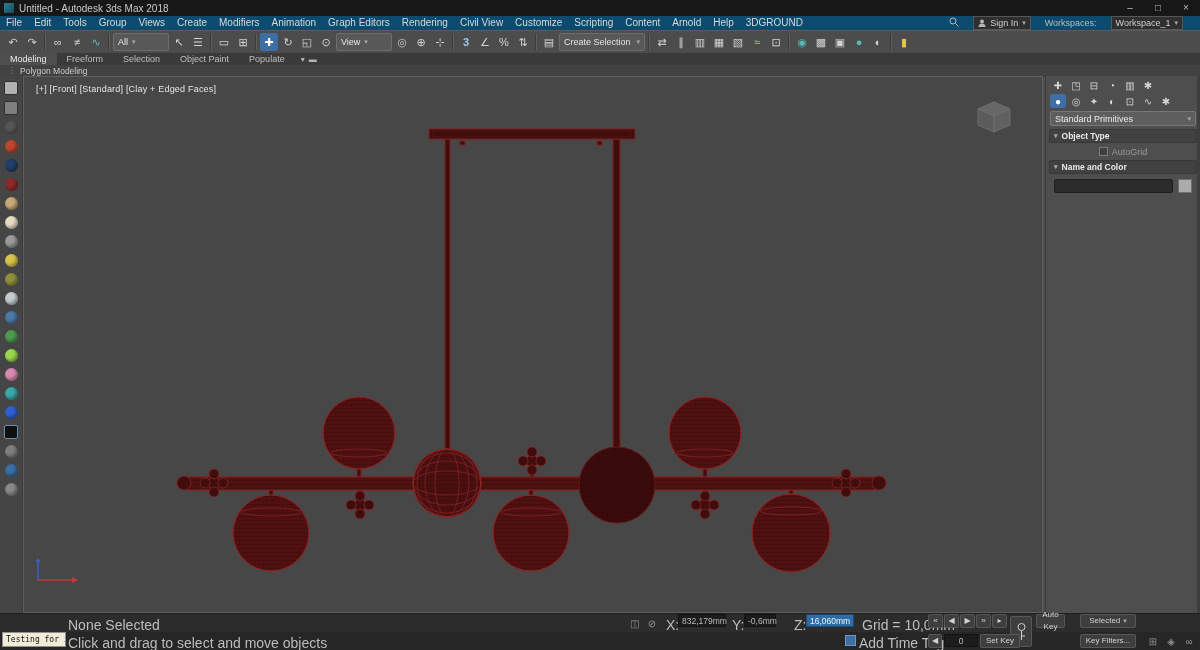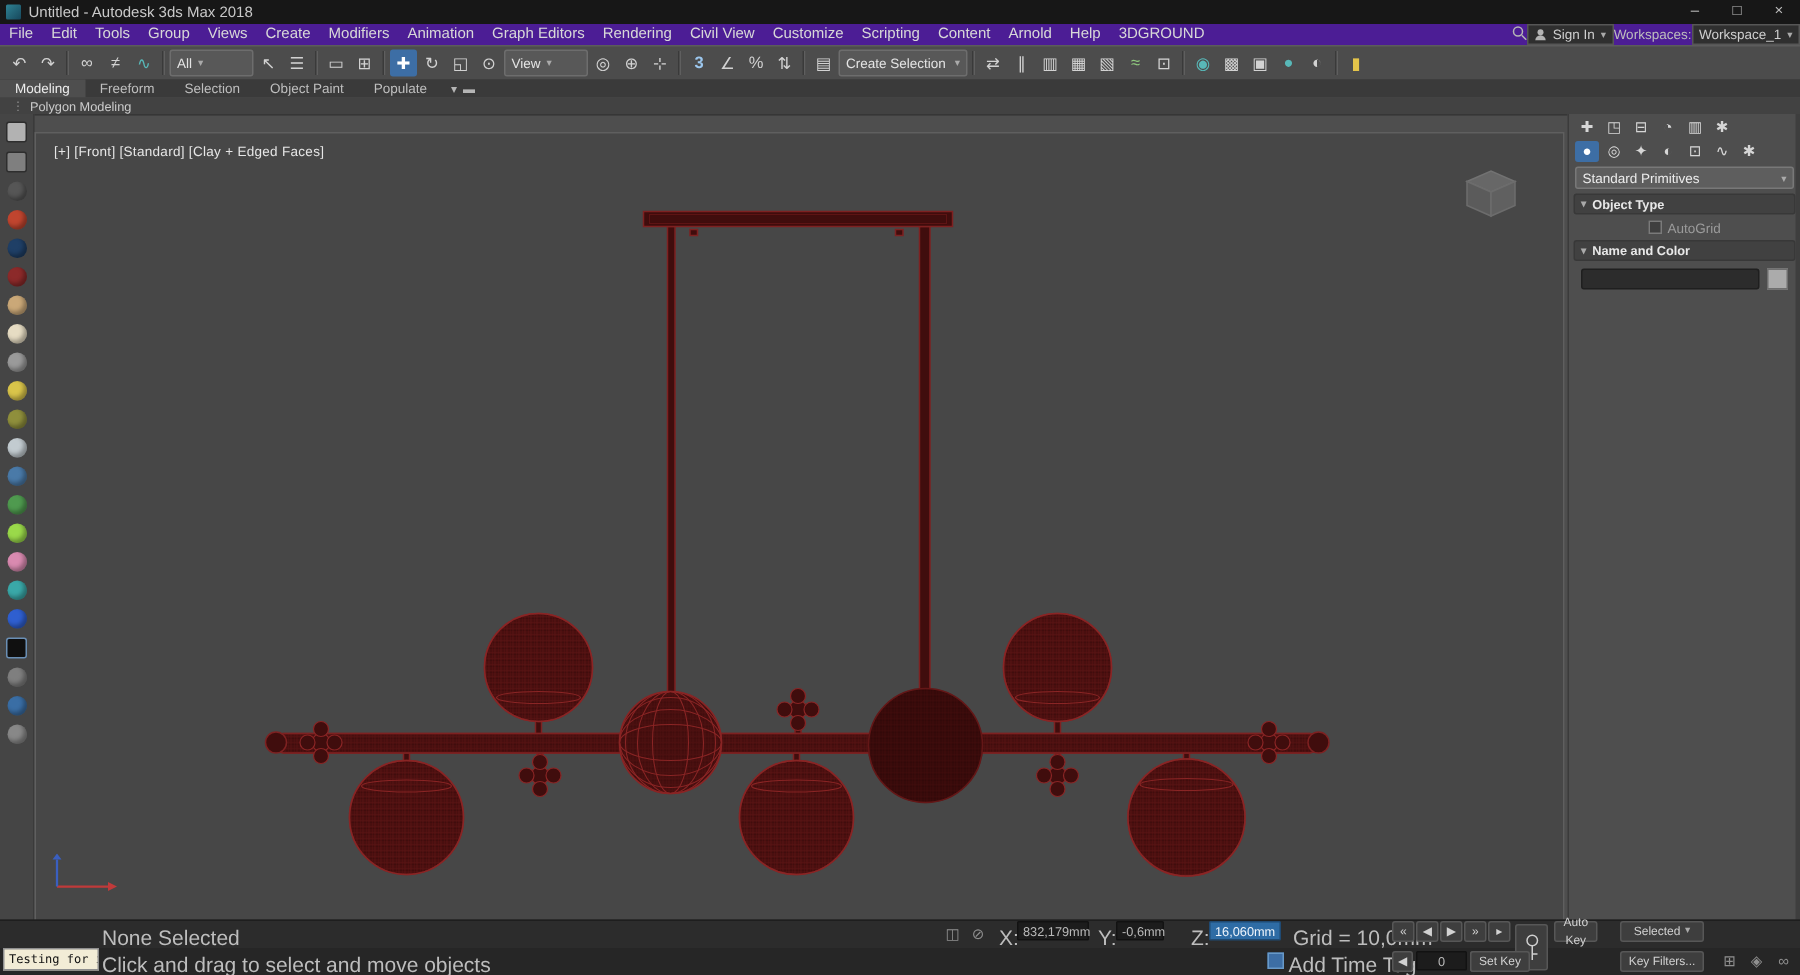--- a/index.html
+++ b/index.html
@@ -4,23 +4,23 @@
 <style>
   html,body{margin:0;padding:0;}
   body{width:1200px;height:650px;position:relative;overflow:hidden;background:#4e4e4e;
        font-family:"Liberation Sans",sans-serif;color:#d0d0d0;-webkit-font-smoothing:antialiased;}
   
   .titlebar{position:absolute;top:0;left:0;right:0;height:16px;background:#171717;display:flex;align-items:center;font-size:10px;color:#c9c9c9;}
   .app-logo{width:10px;height:10px;margin:0 5px 0 4px;background:linear-gradient(135deg,#2f8294,#17485c);border-radius:1px;}
   .win-controls{margin-left:auto;display:flex;height:16px;}
   .win-btn{width:28px;text-align:center;line-height:15px;font-size:10px;color:#bdbdbd;}
   
-  .menubar{position:absolute;top:16px;left:0;right:0;height:14px;background:#4c1d95;display:flex;align-items:center;font-size:10px;border-bottom:1px solid #2e2e2e;text-align:right;}
+  .menubar{position:absolute;top:16px;left:0;right:0;height:14px;background:#0c4a6e;display:flex;align-items:center;font-size:10px;border-bottom:1px solid #2e2e2e;text-align:right;}
   .menu-item{padding:0 6px;line-height:14px;color:#d8d8d8;white-space:nowrap;}
-  .menu-right{margin-left:auto;display:flex;align-items:center;gap:0;padding-right:0;font-size:9px;}
+  .menu-right{margin-left:auto;display:flex;align-items:center;gap:14px;padding-right:17px;font-size:9px;}
   .pillbox{display:flex;align-items:center;gap:4px;border:1px solid #565656;background:#2f2f2f;height:12px;padding:0 4px;color:#cfcfcf;}
   .caret{font-size:7px;color:#aaa;}
   
   .toolbar{position:absolute;top:30px;left:0;right:0;height:22px;background:#4c4c4c;border-top:1px solid #5c5c5c;border-bottom:1px solid #393939;display:flex;align-items:center;padding-left:4px;gap:1px;}
   .ico{width:18px;height:18px;display:flex;align-items:center;justify-content:center;font-size:11px;color:#d2d2d2;border-radius:2px;flex:none;}
   .ico.active{background:#3d6ea5;color:#fff;}
   .c-blue{color:#9cc7ee;font-weight:bold;}
   .c-teal{color:#58b8b8;}
   .c-yellow{color:#e4c44a;}
   .c-green{color:#8fc87e;}
@@ -31,21 +31,21 @@
   .ribbon-tab{padding:0 10px;line-height:12px;color:#bfbfbf;}
   .ribbon-tab.active{background:#4e4e4e;color:#ececec;}
   .ribbon-extra{display:flex;align-items:center;gap:4px;margin-left:6px;color:#b5b5b5;font-size:8px;}
   .ribbon-sub{position:absolute;top:65px;left:0;right:0;height:11px;background:#424242;border-bottom:1px solid #363636;font-size:8.5px;color:#cccccc;display:flex;align-items:center;}
   .ribbon-sub .grip{color:#8f8f8f;font-size:8px;padding:0 4px 0 8px;}
   
   .left-strip{position:absolute;left:0;top:76px;width:23px;bottom:36px;background:#454545;border-right:1px solid #3a3a3a;display:flex;flex-direction:column;align-items:center;padding-top:5px;gap:6px;box-sizing:border-box;}
   .ls-icon{width:13px;height:13px;border-radius:50%;flex:none;box-shadow:inset -2px -2px 3px rgba(0,0,0,.35);}
   .ls-icon.sq{border-radius:2px;box-shadow:none;border:1px solid #2e2e2e;width:12px;height:12px;}
   
-  .viewport{position:absolute;left:23px;top:76px;width:1020px;height:537px;background:#474747;border:1px solid #5f5f5f;box-sizing:border-box;margin-top:12px;}
+  .viewport{position:absolute;left:23px;top:76px;width:1020px;height:537px;background:#474747;border:1px solid #5f5f5f;box-sizing:border-box;}
   .vp-label{position:absolute;left:12px;top:7px;font-size:9px;color:#e6e6e6;letter-spacing:.2px;}
   .vp-stats{position:absolute;left:30px;top:26px;font-size:9px;line-height:10.5px;}
   .vp-stats .sl{display:inline-block;width:32px;color:#d6d662;}
   .vp-stats .sv{color:#c65151;}
   .vp-stats .sv.y{color:#d6d662;}
   .vp-stats .gap{height:8px;}
   .viewcube{position:absolute;right:26px;top:22px;opacity:.45;}
   .axis{position:absolute;left:10px;bottom:12px;}
   .model-svg{position:absolute;left:0;top:0;}
   

